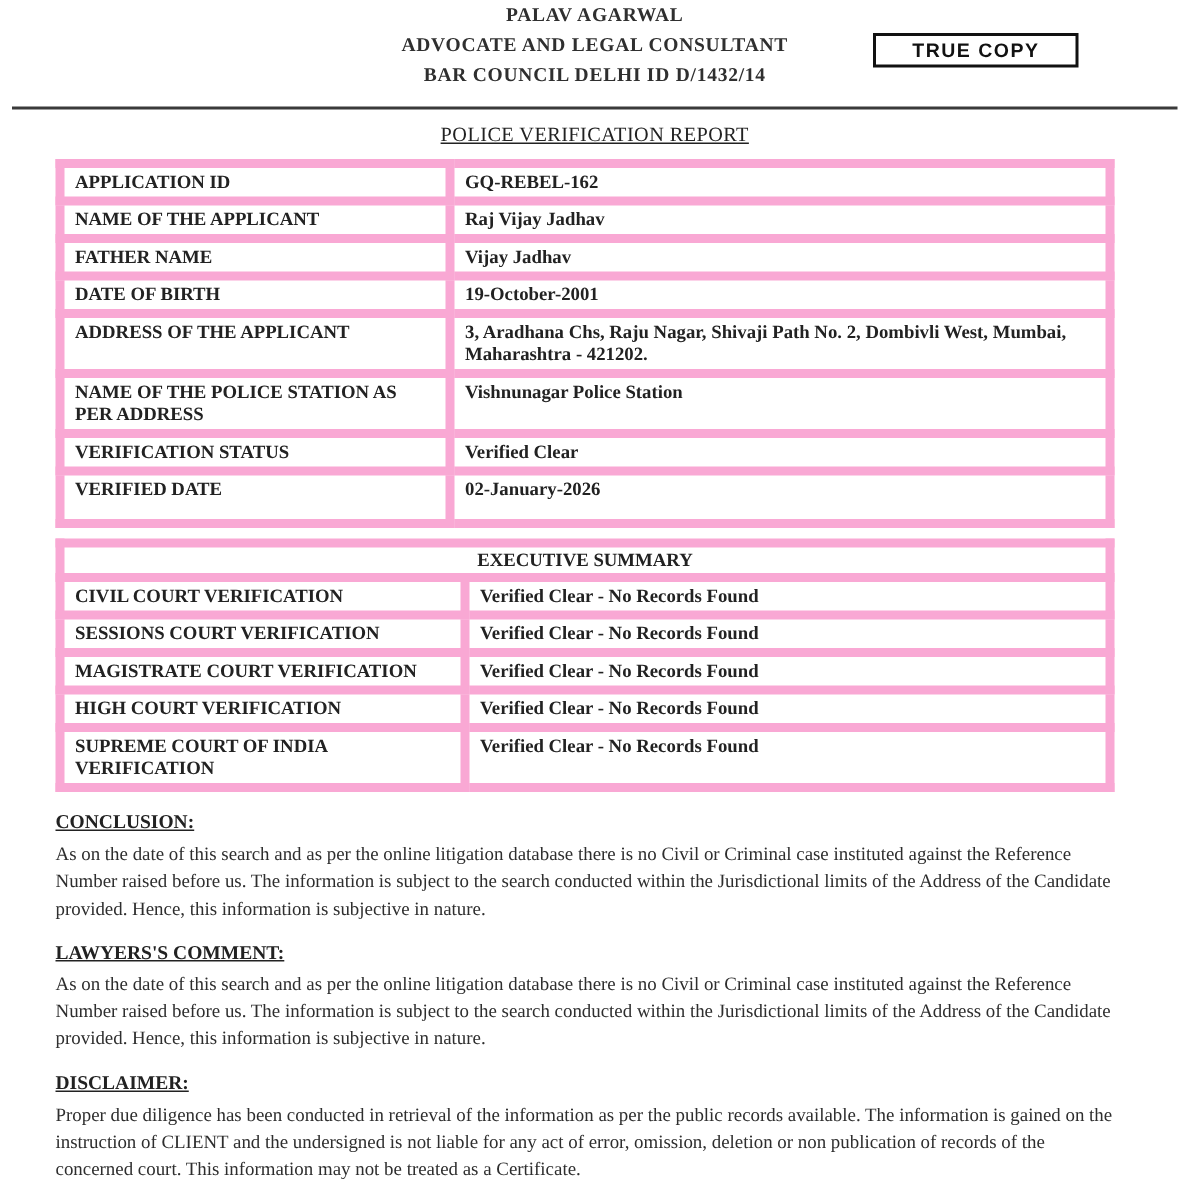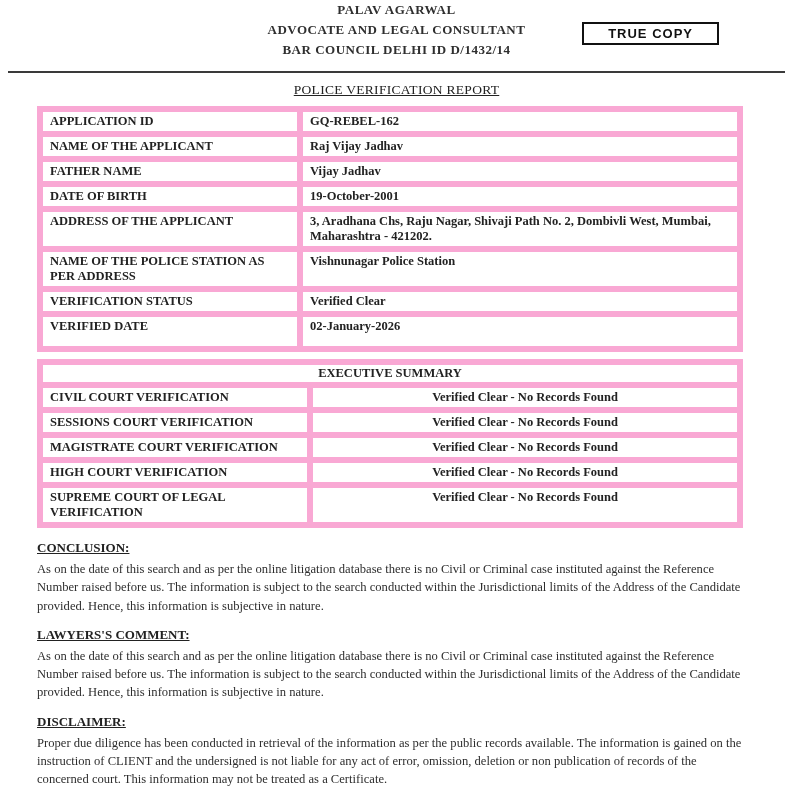--- a/index.html
+++ b/index.html
@@ -32,21 +32,21 @@
   td {
     border: 6px solid #f9a8d4; font-size: 12.5px; padding: 2px 7px;
     vertical-align: top; color: #222;
   }
   .details td.lbl { width: 240px; font-weight: bold; }
   .details td.val { font-weight: bold; }
   .details tr.tall td { height: 25px; }
   .summary { margin-top: 7px; }
   .summary td.head { text-align: center; font-weight: bold; padding: 1px 7px; }
   .summary td.lbl { width: 250px; font-weight: bold; }
-  .summary td.val { text-align: center; font-weight: bold; }
+  .summary td.val { font-weight: bold; }
   
   .section { margin: 0 50px 0 37px; }
   .section .sec-head {
     font-size: 13px; font-weight: bold; text-decoration: underline;
     margin: 12px 0 4px 0; color: #222;
   }
   .section .sec-body {
     margin: 0; font-size: 12.6px; line-height: 1.45; color: #2e2e2e;
   }
   
@@ -122,21 +122,21 @@
     </tr>
     <tr>
       <td class="lbl">MAGISTRATE COURT VERIFICATION</td>
       <td class="val">Verified Clear - No Records Found</td>
     </tr>
     <tr>
       <td class="lbl">HIGH COURT VERIFICATION</td>
       <td class="val">Verified Clear - No Records Found</td>
     </tr>
     <tr>
-      <td class="lbl">SUPREME COURT OF LEGAL VERIFICATION</td>
+      <td class="lbl">SUPREME COURT OF INDIA VERIFICATION</td>
       <td class="val">Verified Clear - No Records Found</td>
     </tr>
   </tbody>
     </table>
 
   <div class="section">
     <div class="sec-head">CONCLUSION:</div>
     <p class="sec-body">As on the date of this search and as per the online litigation database there is no Civil or Criminal case instituted against the Reference Number raised before us. The information is subject to the search conducted within the Jurisdictional limits of the Address of the Candidate provided. Hence, this information is subjective in nature.</p>
   </div>
 

